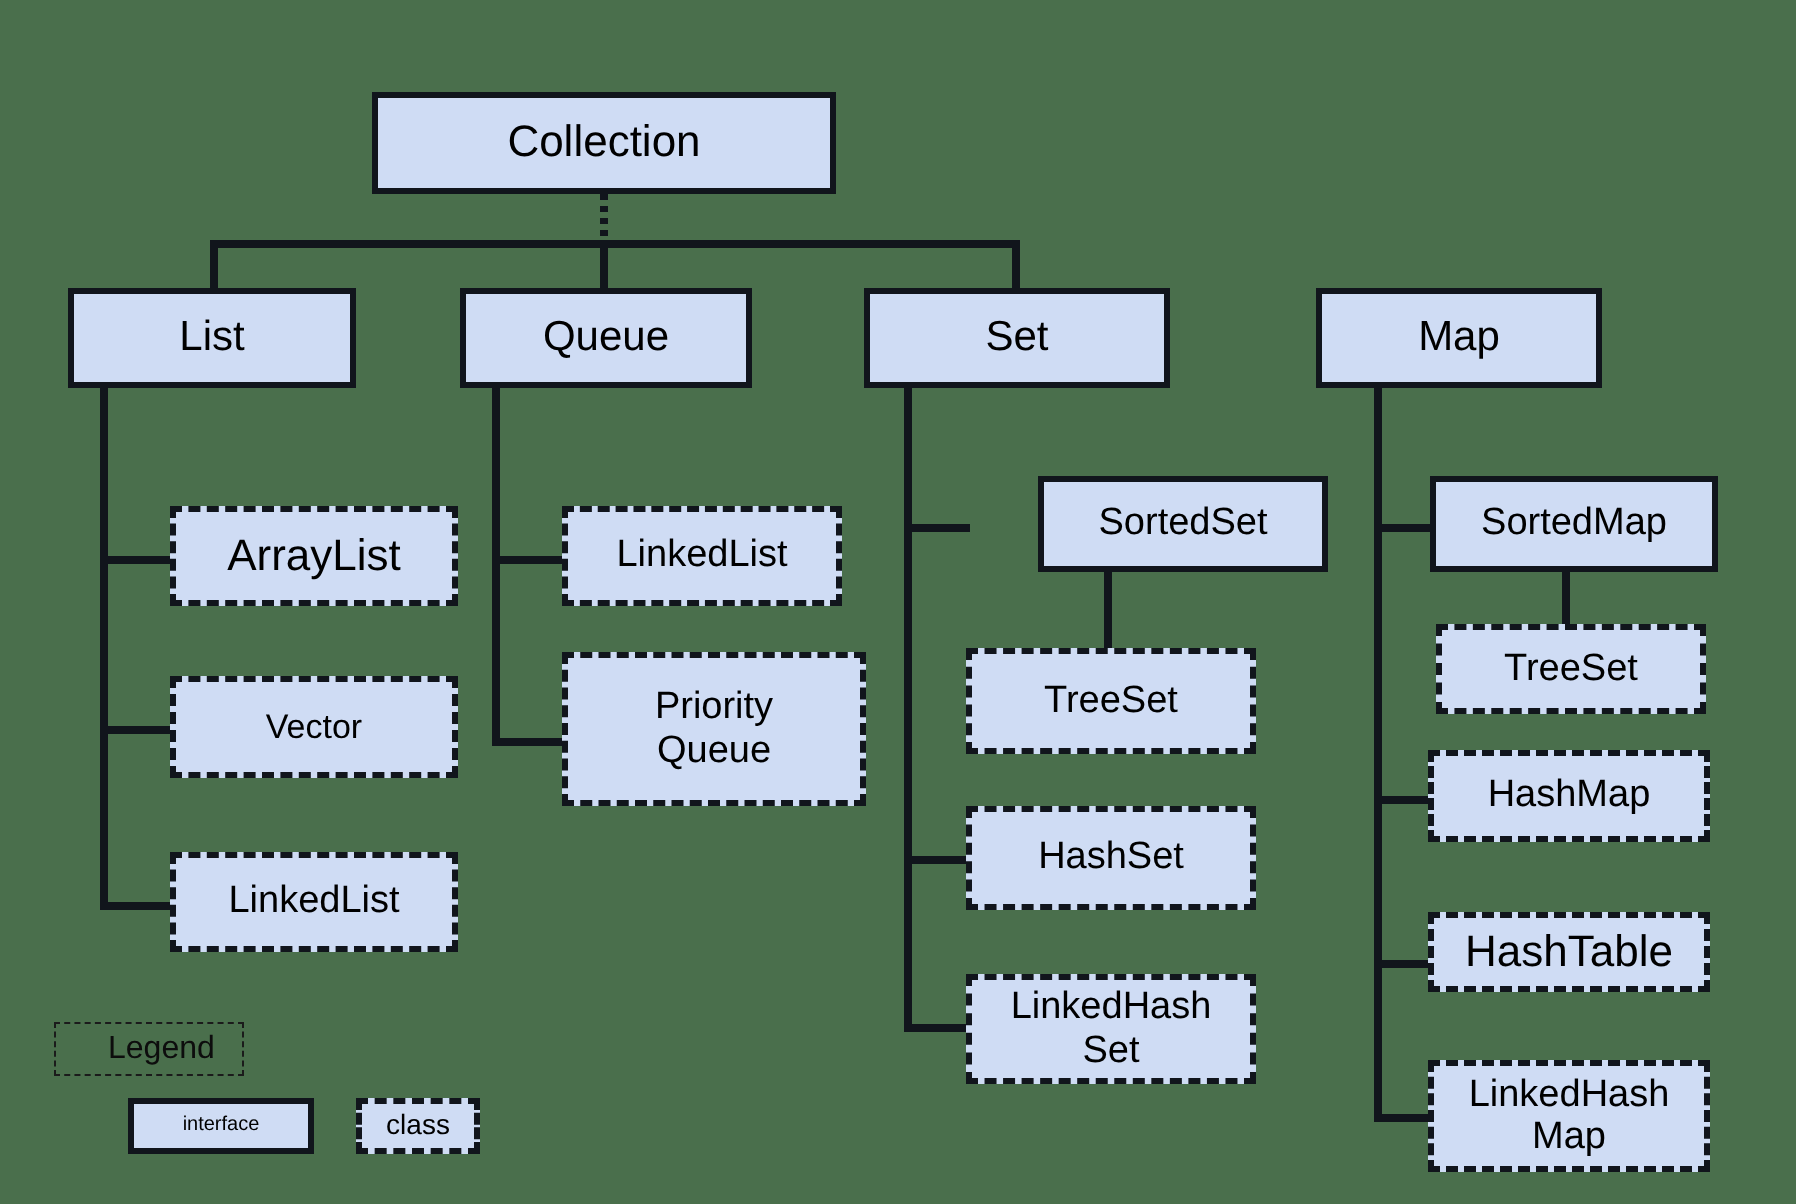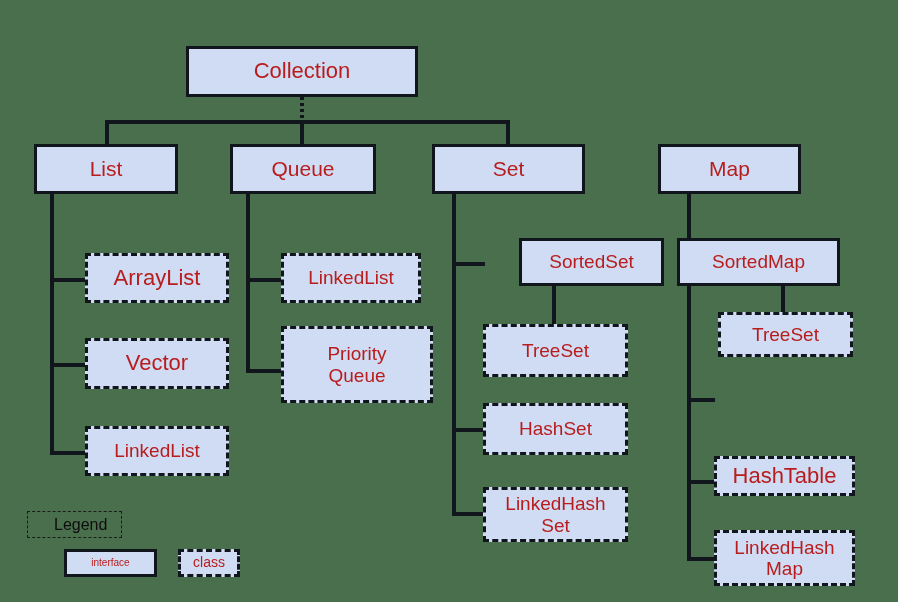--- a/index.html
+++ b/index.html
@@ -12,21 +12,21 @@
     width: 898px;
     height: 602px;
     background: #4a6f4c;
     overflow: hidden;
     font-family: "Liberation Sans", sans-serif;
   }
   .node {
     position: absolute;
     box-sizing: border-box;
     background: #cfdcf4;
-    color: #b91c1c;
+    color: #000000;
     display: flex;
     align-items: center;
     justify-content: center;
     text-align: center;
     line-height: 1.12;
     z-index: 3;
     white-space: pre-line;
   }
   .iface {
     border: 3px solid #11151c;
@@ -137,21 +137,21 @@
     <span class="lbl">Set</span>
   </div>
 
   <div class="node iface" style="left:658px; top:144px; width:143px; height:50px; font-size:21px;">
     <span class="lbl">Map</span>
   </div>
 
   <div class="node klass" style="left:85px; top:253px; width:144px; height:50px; font-size:22px;">
     <span class="lbl">ArrayList</span>
   </div>
-  <div class="node klass" style="left:85px; top:338px; width:144px; height:51px; font-size:22px;">
+  <div class="node klass" style="left:85px; top:338px; width:144px; height:51px; font-size:17px;">
     <span class="lbl">Vector</span>
   </div>
   <div class="node klass" style="left:85px; top:426px; width:144px; height:50px; font-size:19px;">
     <span class="lbl">LinkedList</span>
   </div>
 
   <div class="node klass" style="left:281px; top:253px; width:140px; height:50px; font-size:19px;">
     <span class="lbl">LinkedList</span>
   </div>
   <div class="node klass" style="left:281px; top:326px; width:152px; height:77px; font-size:19px;">
@@ -166,25 +166,28 @@
     <span class="lbl">TreeSet</span>
   </div>
   <div class="node klass" style="left:483px; top:403px; width:145px; height:52px; font-size:19px;">
     <span class="lbl">HashSet</span>
   </div>
   <div class="node klass" style="left:483px; top:487px; width:145px; height:55px; font-size:19px;">
     <span class="lbl">LinkedHash
 Set</span>
   </div>
 
-  <div class="node iface" style="left:677px; top:238px; width:163px; height:48px; font-size:19px;">
+  <div class="node iface" style="left:715px; top:238px; width:144px; height:48px; font-size:19px;">
     <span class="lbl">SortedMap</span>
   </div>
   <div class="node klass" style="left:718px; top:312px; width:135px; height:45px; font-size:19px;">
     <span class="lbl">TreeSet</span>
+  </div>
+  <div class="node klass" style="left:714px; top:375px; width:141px; height:46px; font-size:19px;">
+    <span class="lbl">HashMap</span>
   </div>
   <div class="node klass" style="left:714px; top:456px; width:141px; height:40px; font-size:22px;">
     <span class="lbl">HashTable</span>
   </div>
   <div class="node klass" style="left:714px; top:530px; width:141px; height:56px; font-size:19px;">
     <span class="lbl">LinkedHash
 Map</span>
   </div>
 
   <div id="legend-title">

